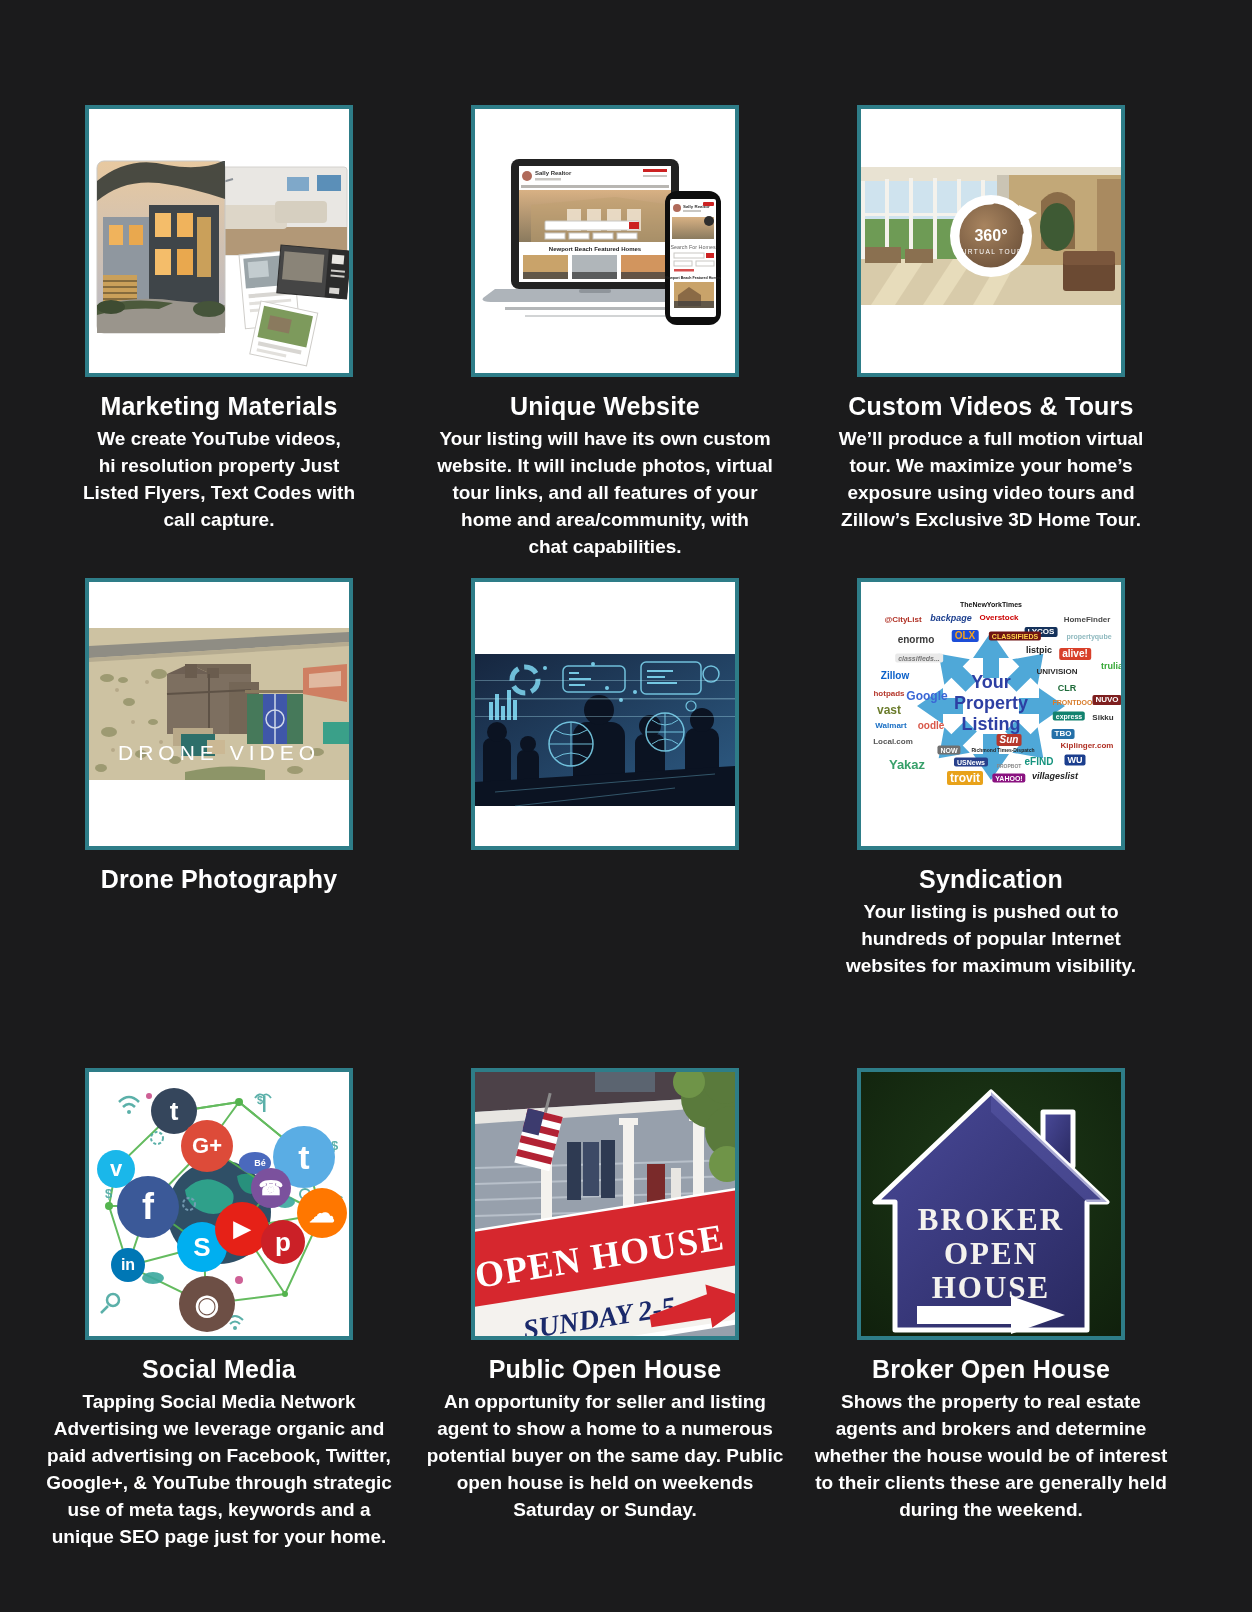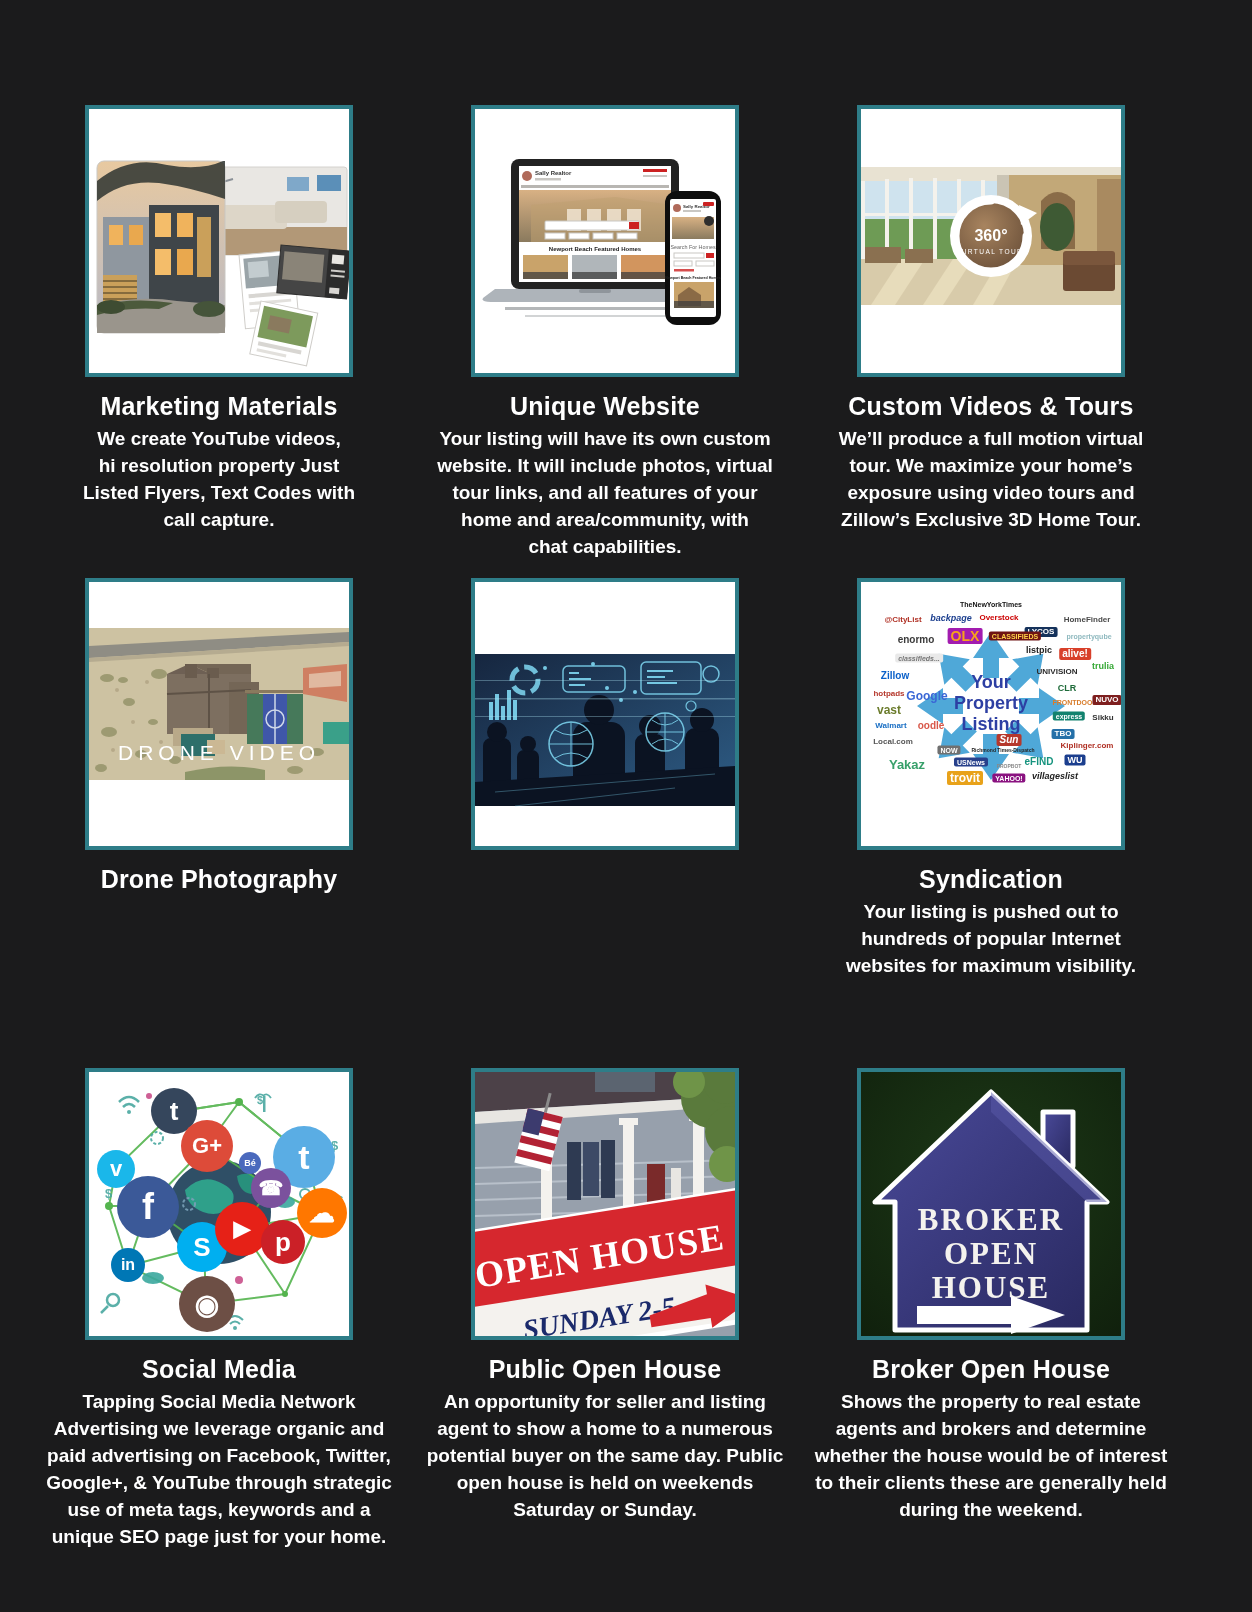--- a/index.html
+++ b/index.html
@@ -416,33 +416,33 @@
               <span class="lg" style="left: 90px; top: 36px; font-size: 9px; color: rgb(27, 62, 142); font-style: italic;">backpage</span>
 
               <span class="lg" style="left: 138px; top: 36px; font-size: 8px; color: rgb(204, 0, 0);">Overstock</span>
 
               <span class="lg" style="left: 180px; top: 36px; font-size: 8px; color: rgb(255, 255, 255); background: rgb(21, 50, 91); margin-top: 14px;">LYCOS</span>
 
               <span class="lg" style="left: 226px; top: 38px; font-size: 8px; color: rgb(74, 74, 74);">HomeFinder</span>
 
               <span class="lg" style="left: 34px; top: 58px; font-size: 10px; color: rgb(58, 58, 58); margin-left: 21px;">enormo</span>
 
-              <span class="lg" style="left: 104px; top: 54px; font-size: 14px; color: rgb(246, 162, 28); background: #a21caf;">OLX</span>
+              <span class="lg" style="left: 104px; top: 54px; font-size: 10px; color: rgb(246, 162, 28); background: #1d4ed8;">OLX</span>
 
               <span class="lg" style="left: 154px; top: 54px; font-size: 7px; color: rgb(255, 210, 74); background: rgb(110, 20, 20);">CLASSIFIEDS</span>
 
               <span class="lg" style="left: 228px; top: 54px; font-size: 7px; color: rgb(143, 185, 191);">propertyqube</span>
 
               <span class="lg" style="left: 58px; top: 76px; font-size: 7px; color: rgb(119, 119, 119); background: rgb(233, 233, 233); font-style: italic;">classifieds...</span>
 
               <span class="lg" style="left: 178px; top: 68px; font-size: 9px; color: rgb(34, 34, 34);">listpic</span>
 
               <span class="lg" style="left: 214px; top: 72px; font-size: 10px; color: rgb(255, 255, 255); background: rgb(216, 64, 42);">alive!</span>
 
-              <span class="lg" style="left: 242px; top: 84px; font-size: 9px; color: rgb(53, 168, 53);">trulia</span>
+              <span class="lg" style="left: 251px; top: 84px; font-size: 9px; color: rgb(53, 168, 53);">trulia</span>
 
               <span class="lg" style="left: 34px; top: 94px; font-size: 10px; color: rgb(10, 96, 201);">Zillow</span>
 
               <span class="lg" style="left: 196px; top: 90px; font-size: 8px; color: rgb(43, 43, 43);">UNIVISION</span>
 
               <span class="lg" style="left: 28px; top: 112px; font-size: 8px; color: rgb(181, 56, 44);">hotpads</span>
 
               <span class="lg" style="left: 66px; top: 114px; font-size: 12px; color: rgb(58, 103, 214);">Google</span>
 
               <span class="lg" style="left: 206px; top: 106px; font-size: 9px; color: rgb(31, 107, 58);">CLR</span>
@@ -562,21 +562,21 @@
               </span>
 
               <span class="soc-ic" style="left: 28px; top: 104px; width: 62px; height: 62px; background: rgb(59, 89, 152); font-size: 36px;">
                 <span>f</span>
               </span>
 
               <span class="soc-ic" style="left: 184px; top: 54px; width: 62px; height: 62px; background: rgb(90, 173, 228); font-size: 34px;">
                 <span>t</span>
               </span>
 
-              <span class="soc-ic" style="left: 150px; top: 80px; width: 22px; height: 22px; background: rgb(74, 105, 189); font-size: 9px;">
+              <span class="soc-ic" style="left: 150px; top: 80px; width: 22px; height: 22px; background: rgb(74, 105, 189); font-size: 9px; padding-left: 10px;">
                 <span>Bé</span>
               </span>
 
               <span class="soc-ic" style="left: 162px; top: 96px; width: 40px; height: 40px; background: rgb(123, 81, 157); font-size: 20px;">
                 <span>☎</span>
               </span>
 
               <span class="soc-ic" style="left: 208px; top: 116px; width: 50px; height: 50px; background: rgb(255, 119, 0); font-size: 26px;">
                 <span>☁</span>
               </span>

